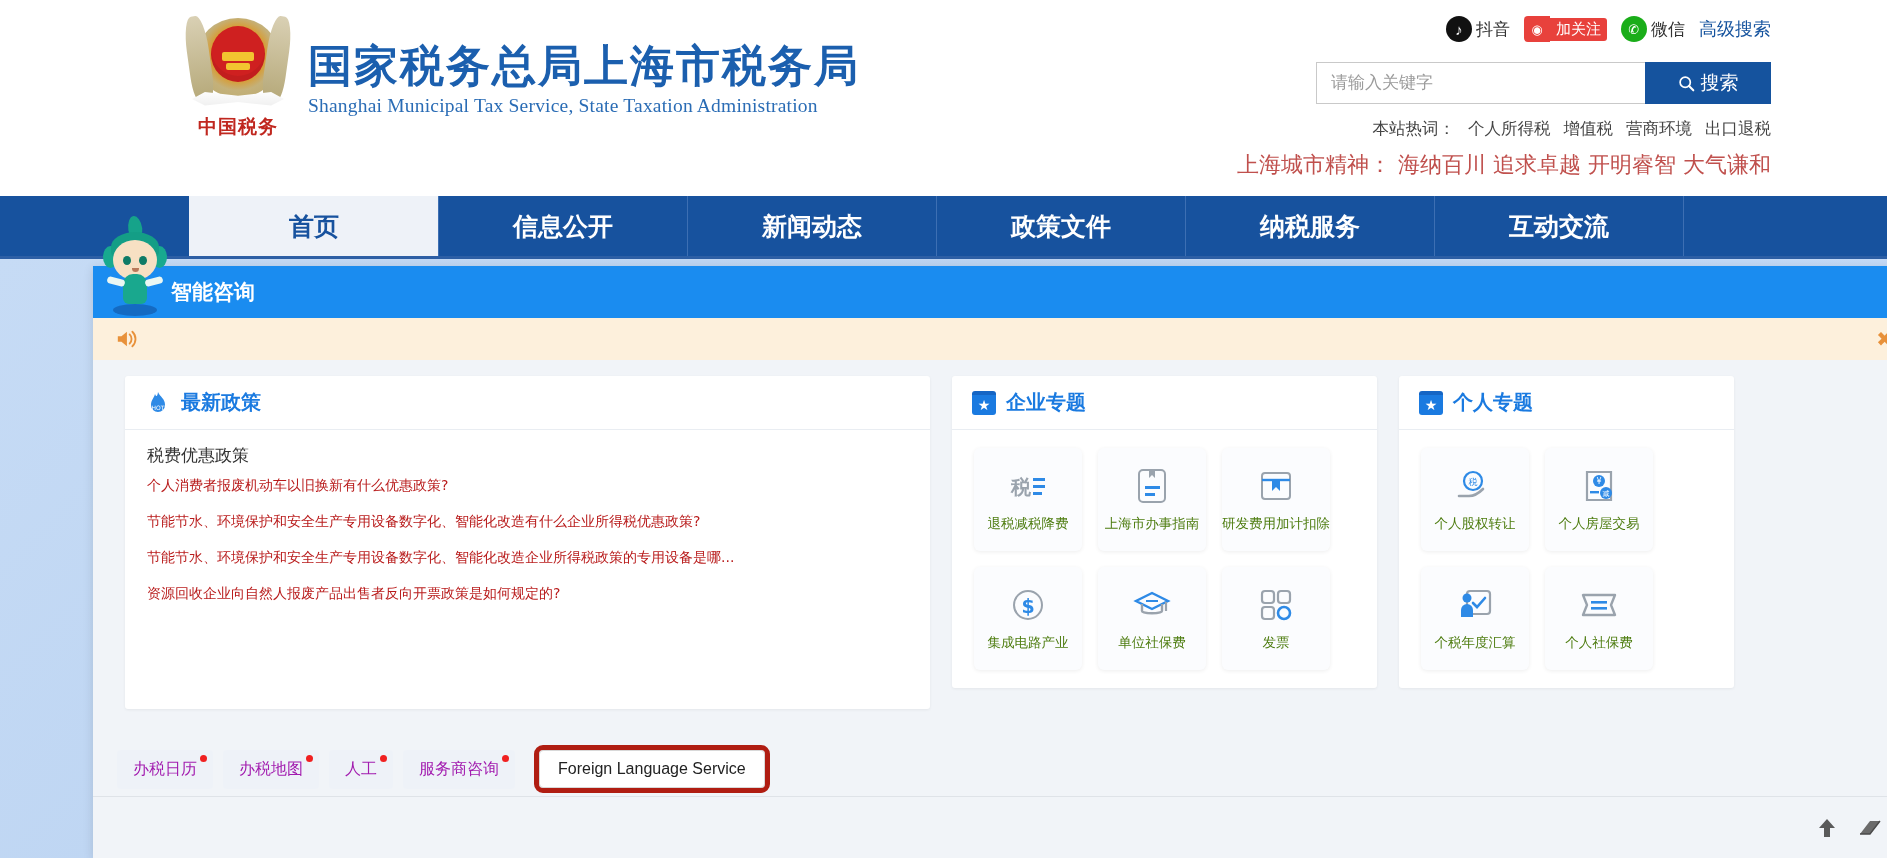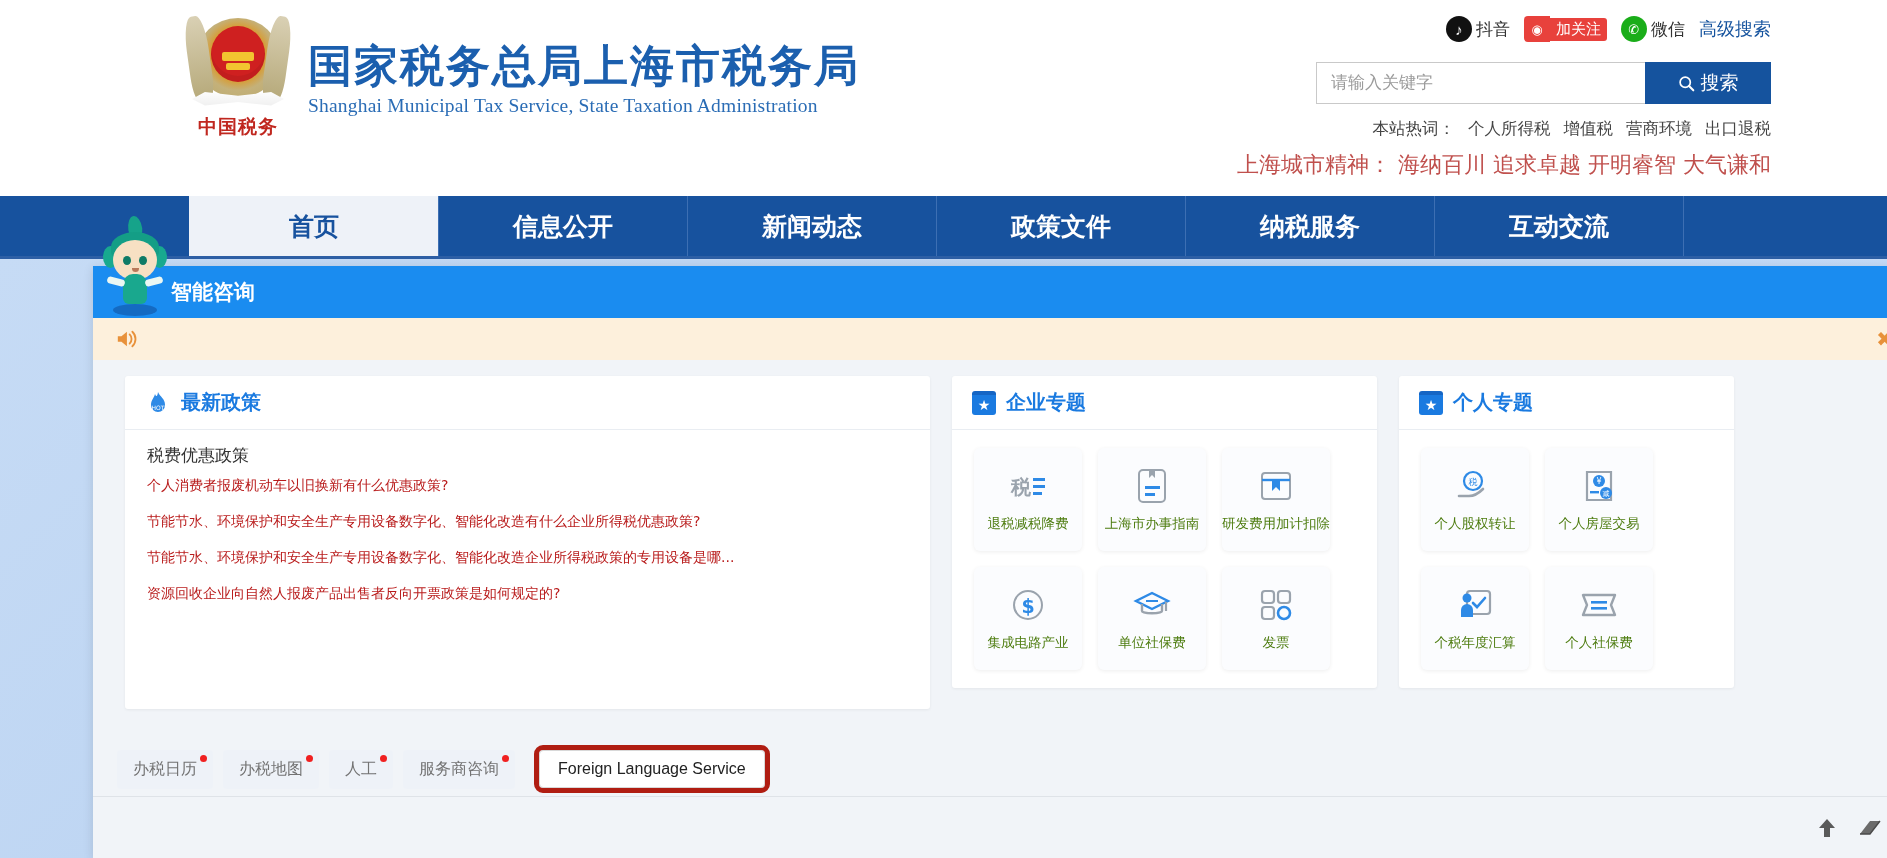--- a/index.html
+++ b/index.html
@@ -257,21 +257,21 @@
   .tile-ico { height: 40px; display:flex; align-items:center; justify-content:center;}
   .tile-label { font-size: 13.5px; color: #4d7c0f; font-family:"DejaVu Sans", sans-serif;}
 
   
   .quick-row {
     height: 54px; display: flex; align-items: center; gap: 10px;
     padding: 0 0 0 24px; background: #f1f4f8;
   }
   .qbtn {
     position: relative; background: #eef2f8; border-radius: 4px;
-    padding: 9px 16px; font-size: 16px; color: #737373; cursor: pointer;
+    padding: 9px 16px; font-size: 16px; color: #a21caf; cursor: pointer;
     font-family:"DejaVu Sans", sans-serif; white-space: nowrap;
   }
   .qdot {
     position:absolute; right:6px; top:5px; width:7px; height:7px;
     background:#f02020; border-radius:50%;
   }
   .qbtn.highlight {
     background: #fff; border: 1px solid #d8d8d8;
     outline: 5px solid #b01d12; margin-left: 14px;
     padding: 9px 18px; font-size: 16px; color:#222;

